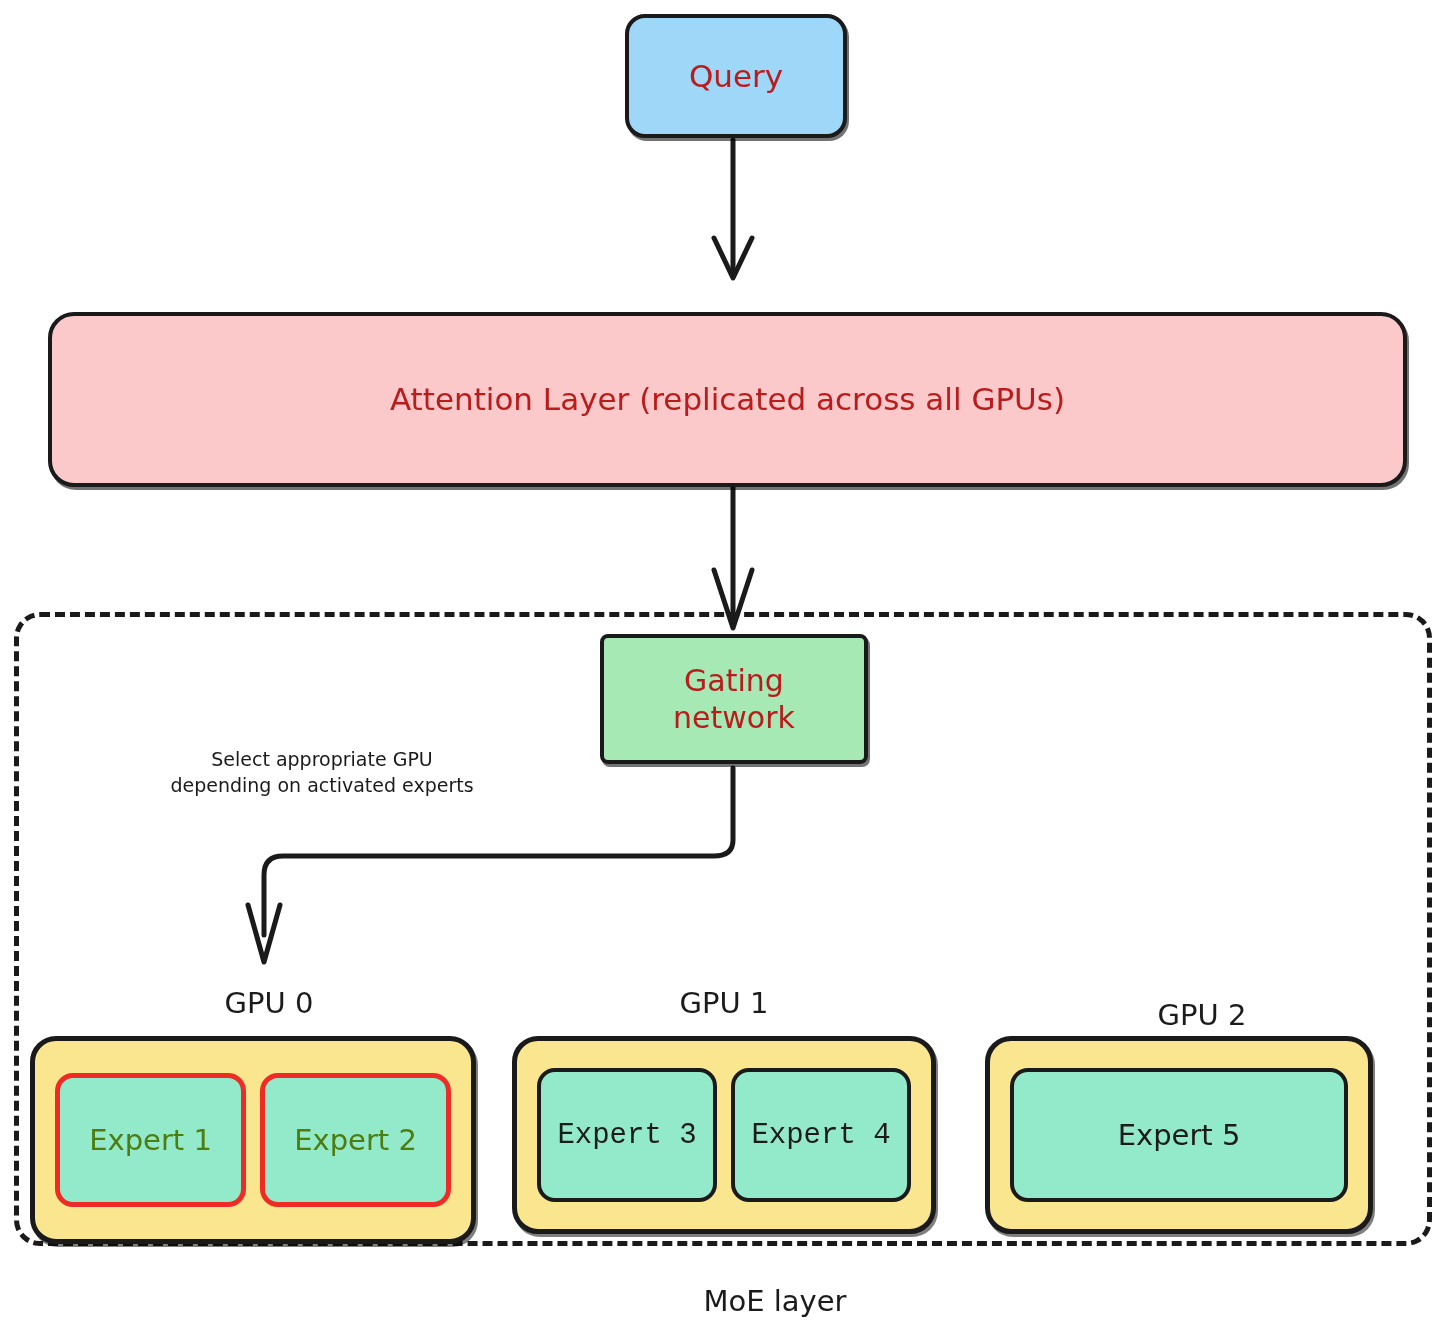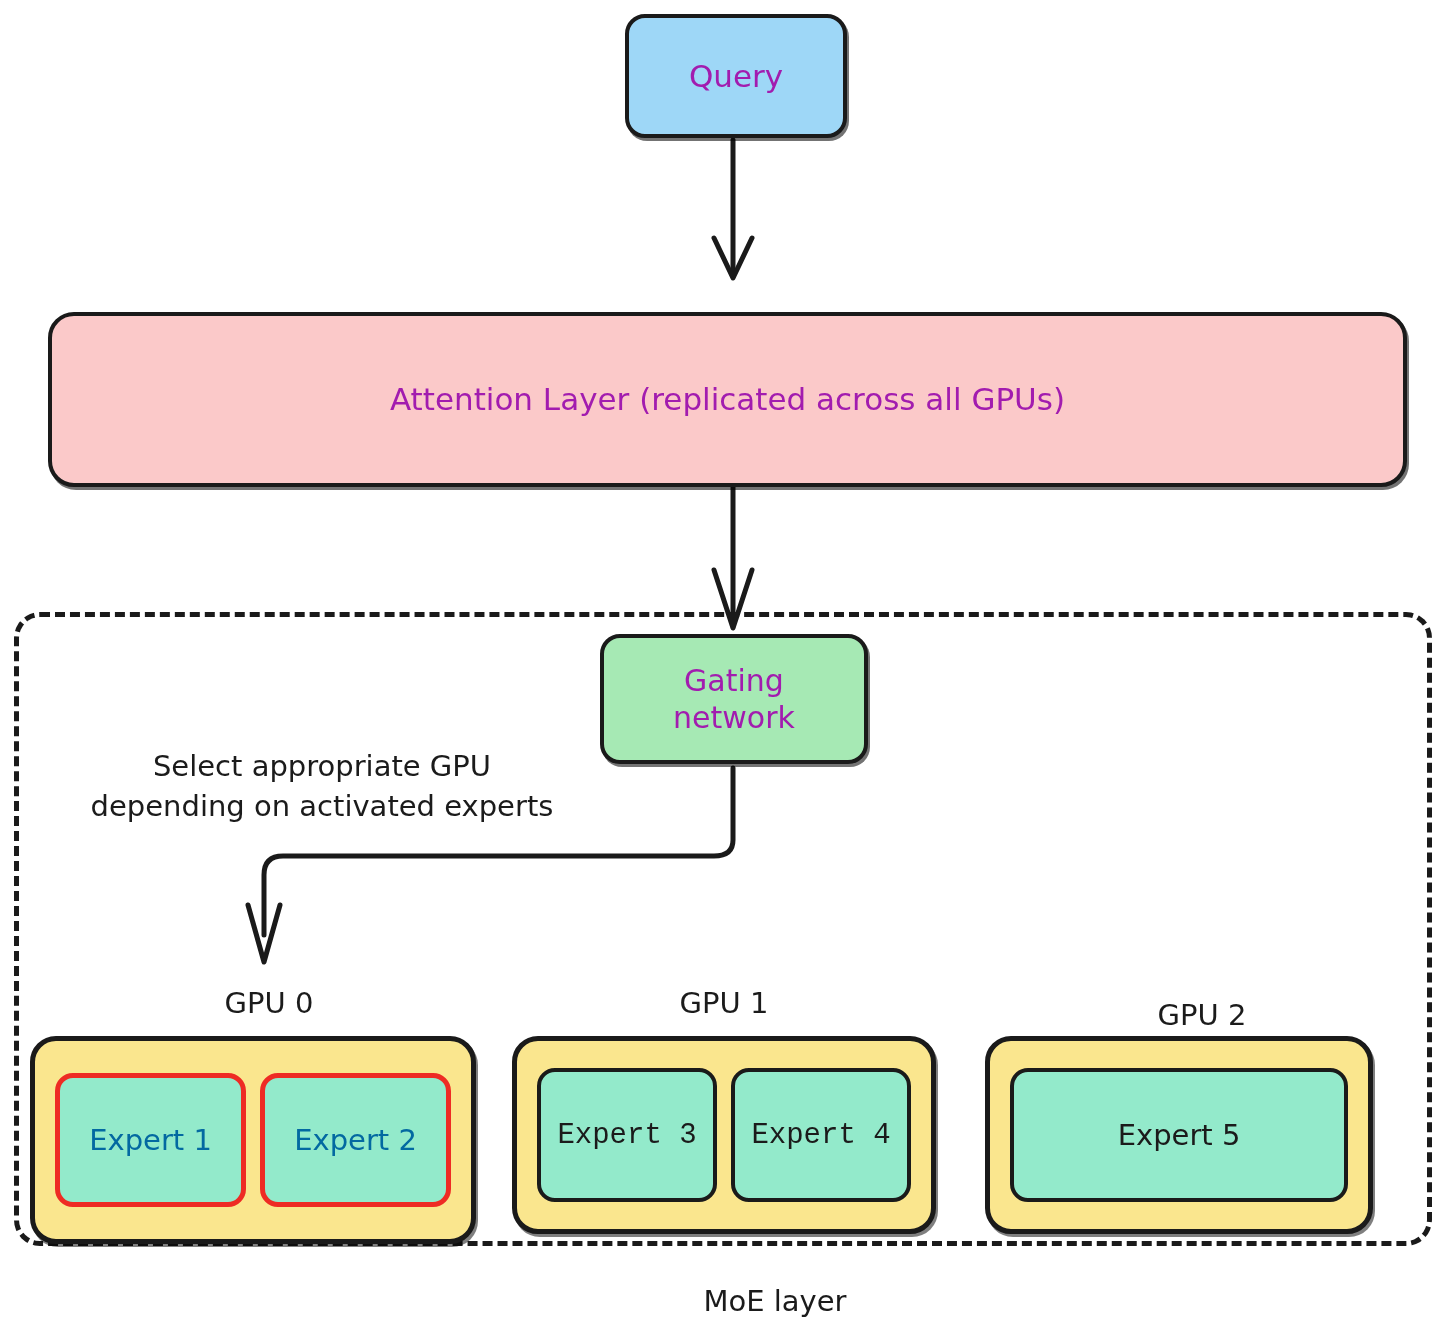--- a/index.html
+++ b/index.html
@@ -20,21 +20,21 @@
     width: 1456px;
     height: 1332px;
   }
   .node {
     position: absolute;
     box-sizing: border-box;
     display: flex;
     align-items: center;
     justify-content: center;
     text-align: center;
-    color: #a21caf;
+    color: #b91c1c;
     line-height: 1.25;
     white-space: pre-line;
     z-index: 3;
   }
 
   
   #query-node {
     left: 625px;
     top: 14px;
     width: 222px;
@@ -86,33 +86,33 @@
   }
 
   
   #gating-node {
     left: 600px;
     top: 634px;
     width: 268px;
     height: 130px;
     background: #A6E9B4;
     border: 4px solid #1a1a1a;
-    border-radius: 20px;
+    border-radius: 8px;
     font-size: 30px;
     box-shadow: 2px 3px 0 rgba(0,0,0,0.55);
   }
 
   
   #gate-note {
     position: absolute;
     left: 52px;
     top: 746px;
     width: 540px;
     text-align: center;
-    font-size: 29px;
+    font-size: 19px;
     color: #1b1b1b;
     line-height: 1.38;
     white-space: pre-line;
     z-index: 3;
   }
 
   
   .gpu-title {
     position: absolute;
     text-align: center;
@@ -143,21 +143,21 @@
     border-radius: 18px;
     display: flex;
     align-items: center;
     justify-content: center;
     font-size: 29px;
     color: #1b1b1b;
     text-align: center;
   }
   .expert.active {
     border-color: #EE2B24;
-    color: #0369a1;
+    color: #4d7c0f;
     border-width: 5px;
   }
 
   #gpu0-title { left: 46px;  top: 986px; width: 446px; }
   #gpu1-title { left: 512px; top: 986px; width: 424px; }
   #gpu2-title { left: 985px; top: 986px; width: 434px; margin-top: 12px; }
 
   #gpu0-box { left: 30px;  top: 1036px; width: 446px; height: 208px; }
   #gpu1-box { left: 512px; top: 1036px; width: 424px; height: 198px; font-family: Liberation Mono, monospace; }
   #gpu2-box { left: 985px; top: 1036px; width: 388px; height: 198px; }

